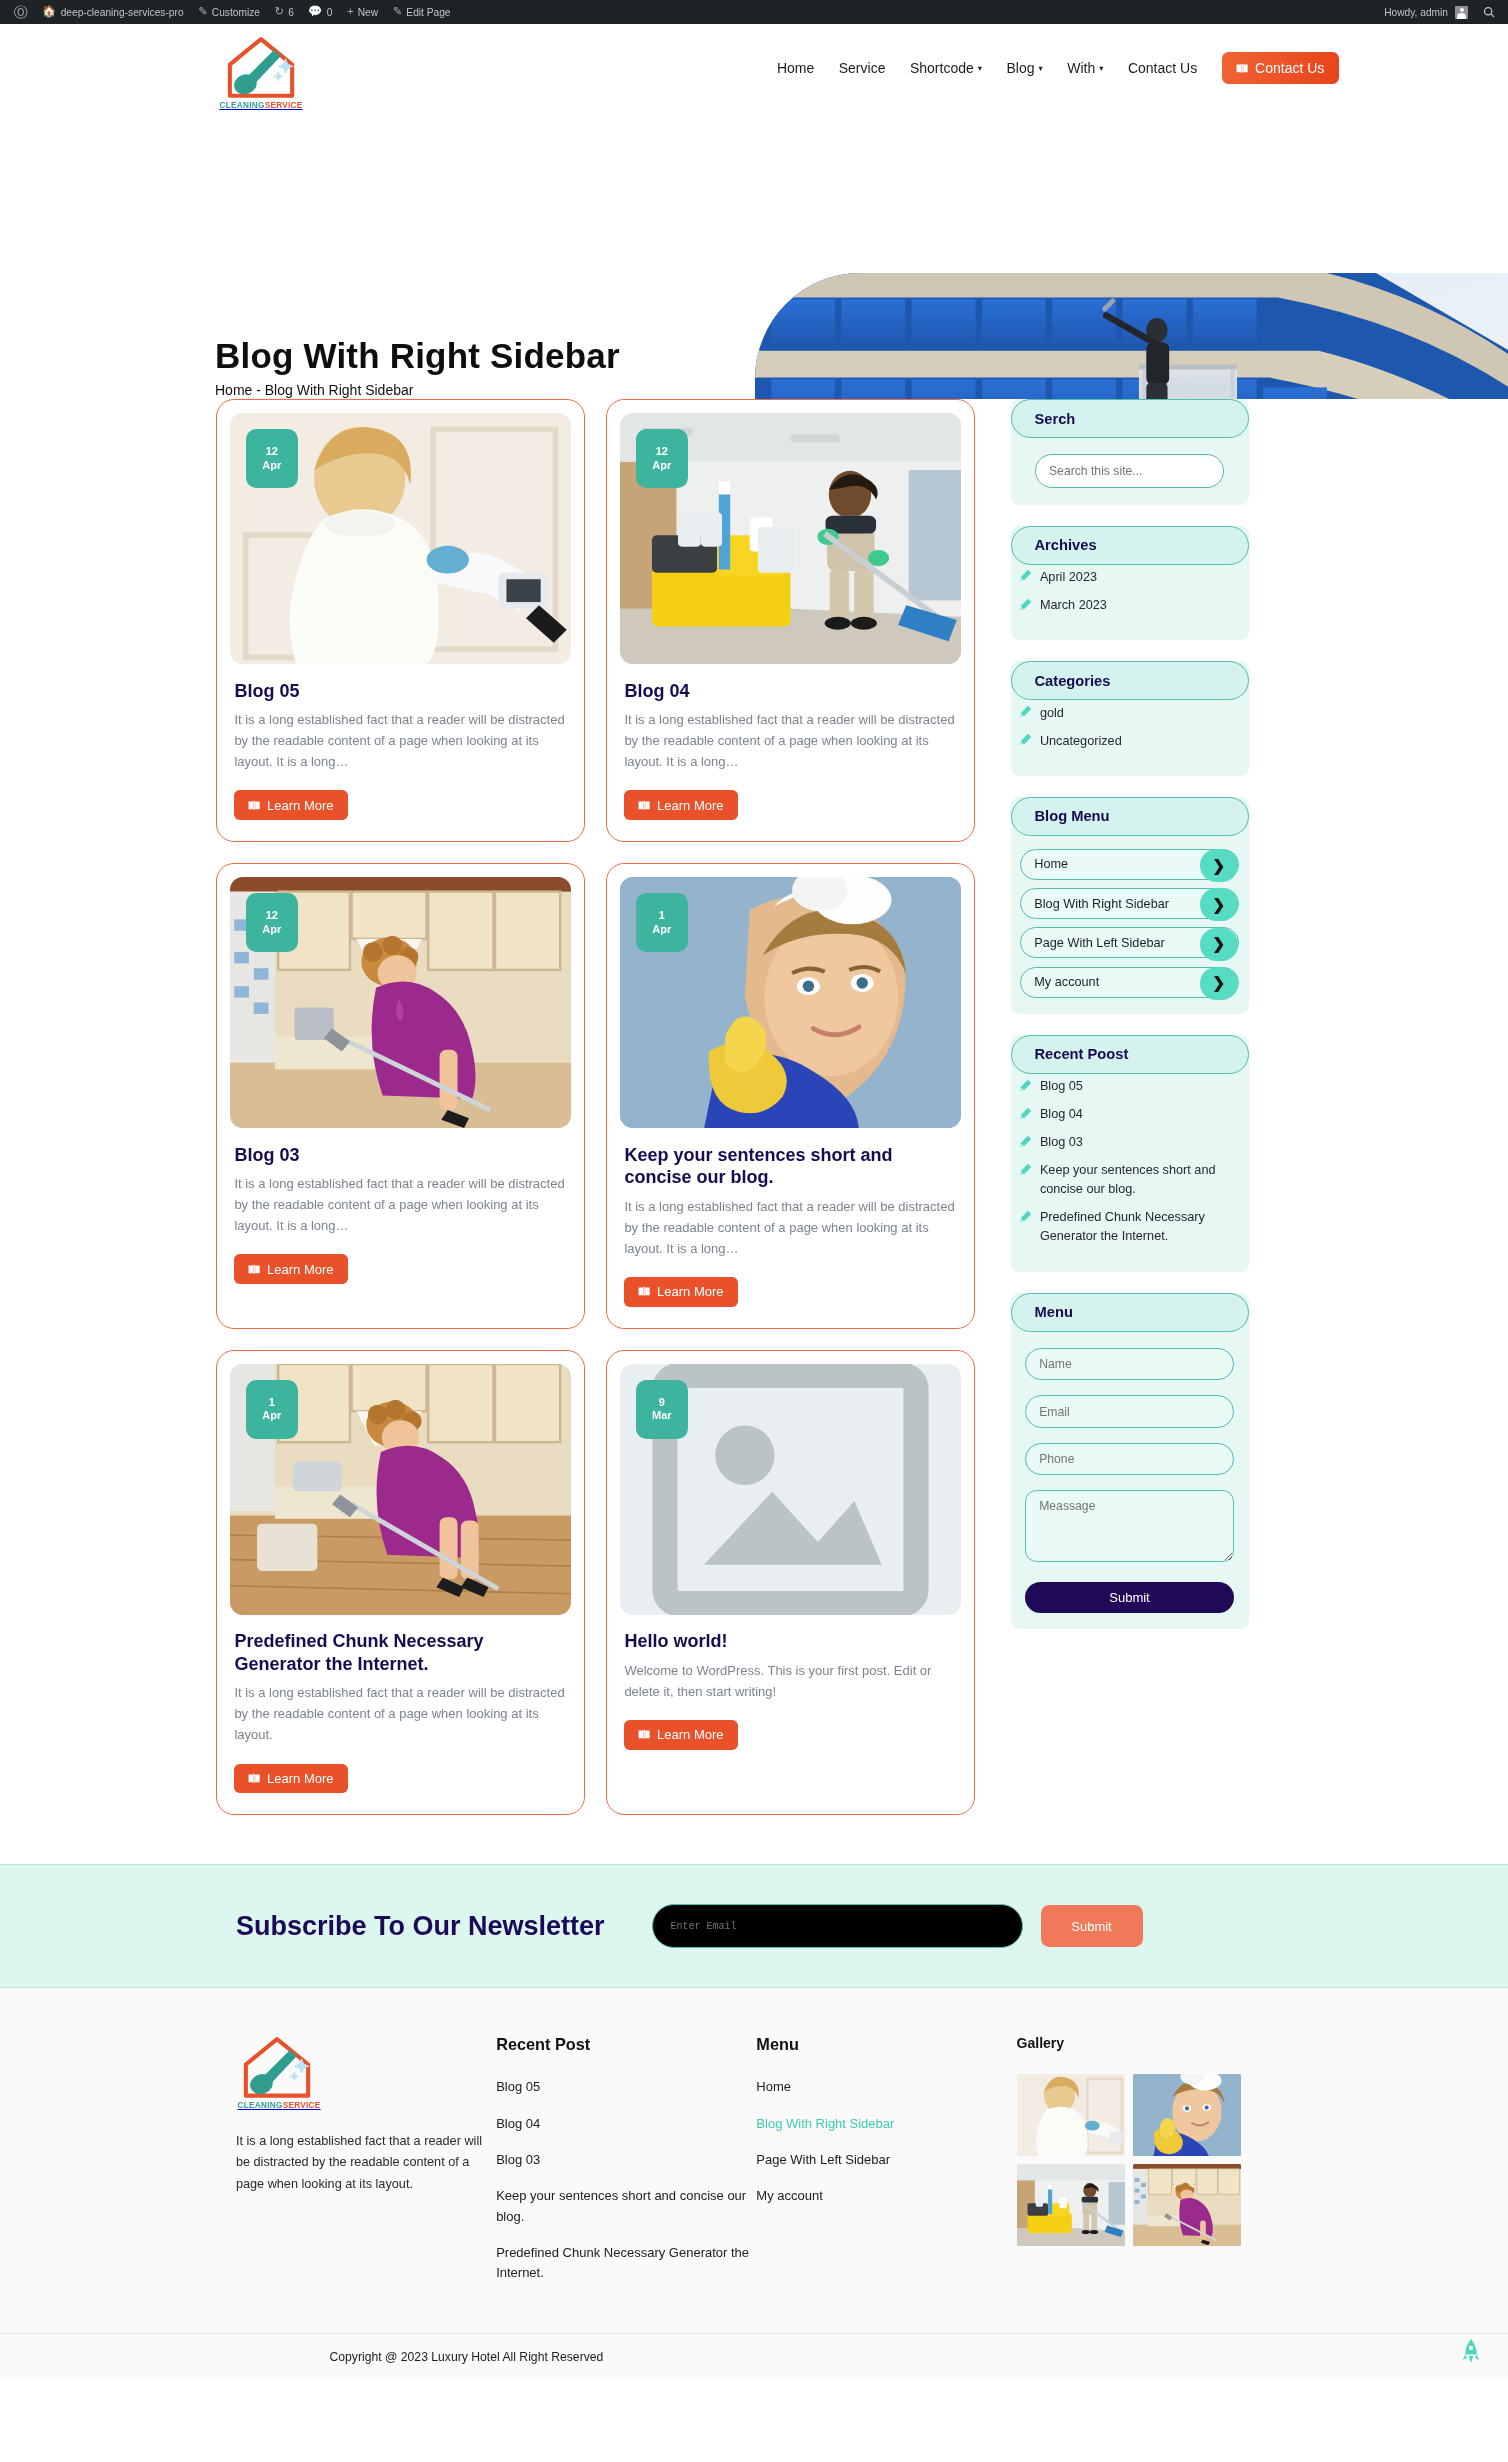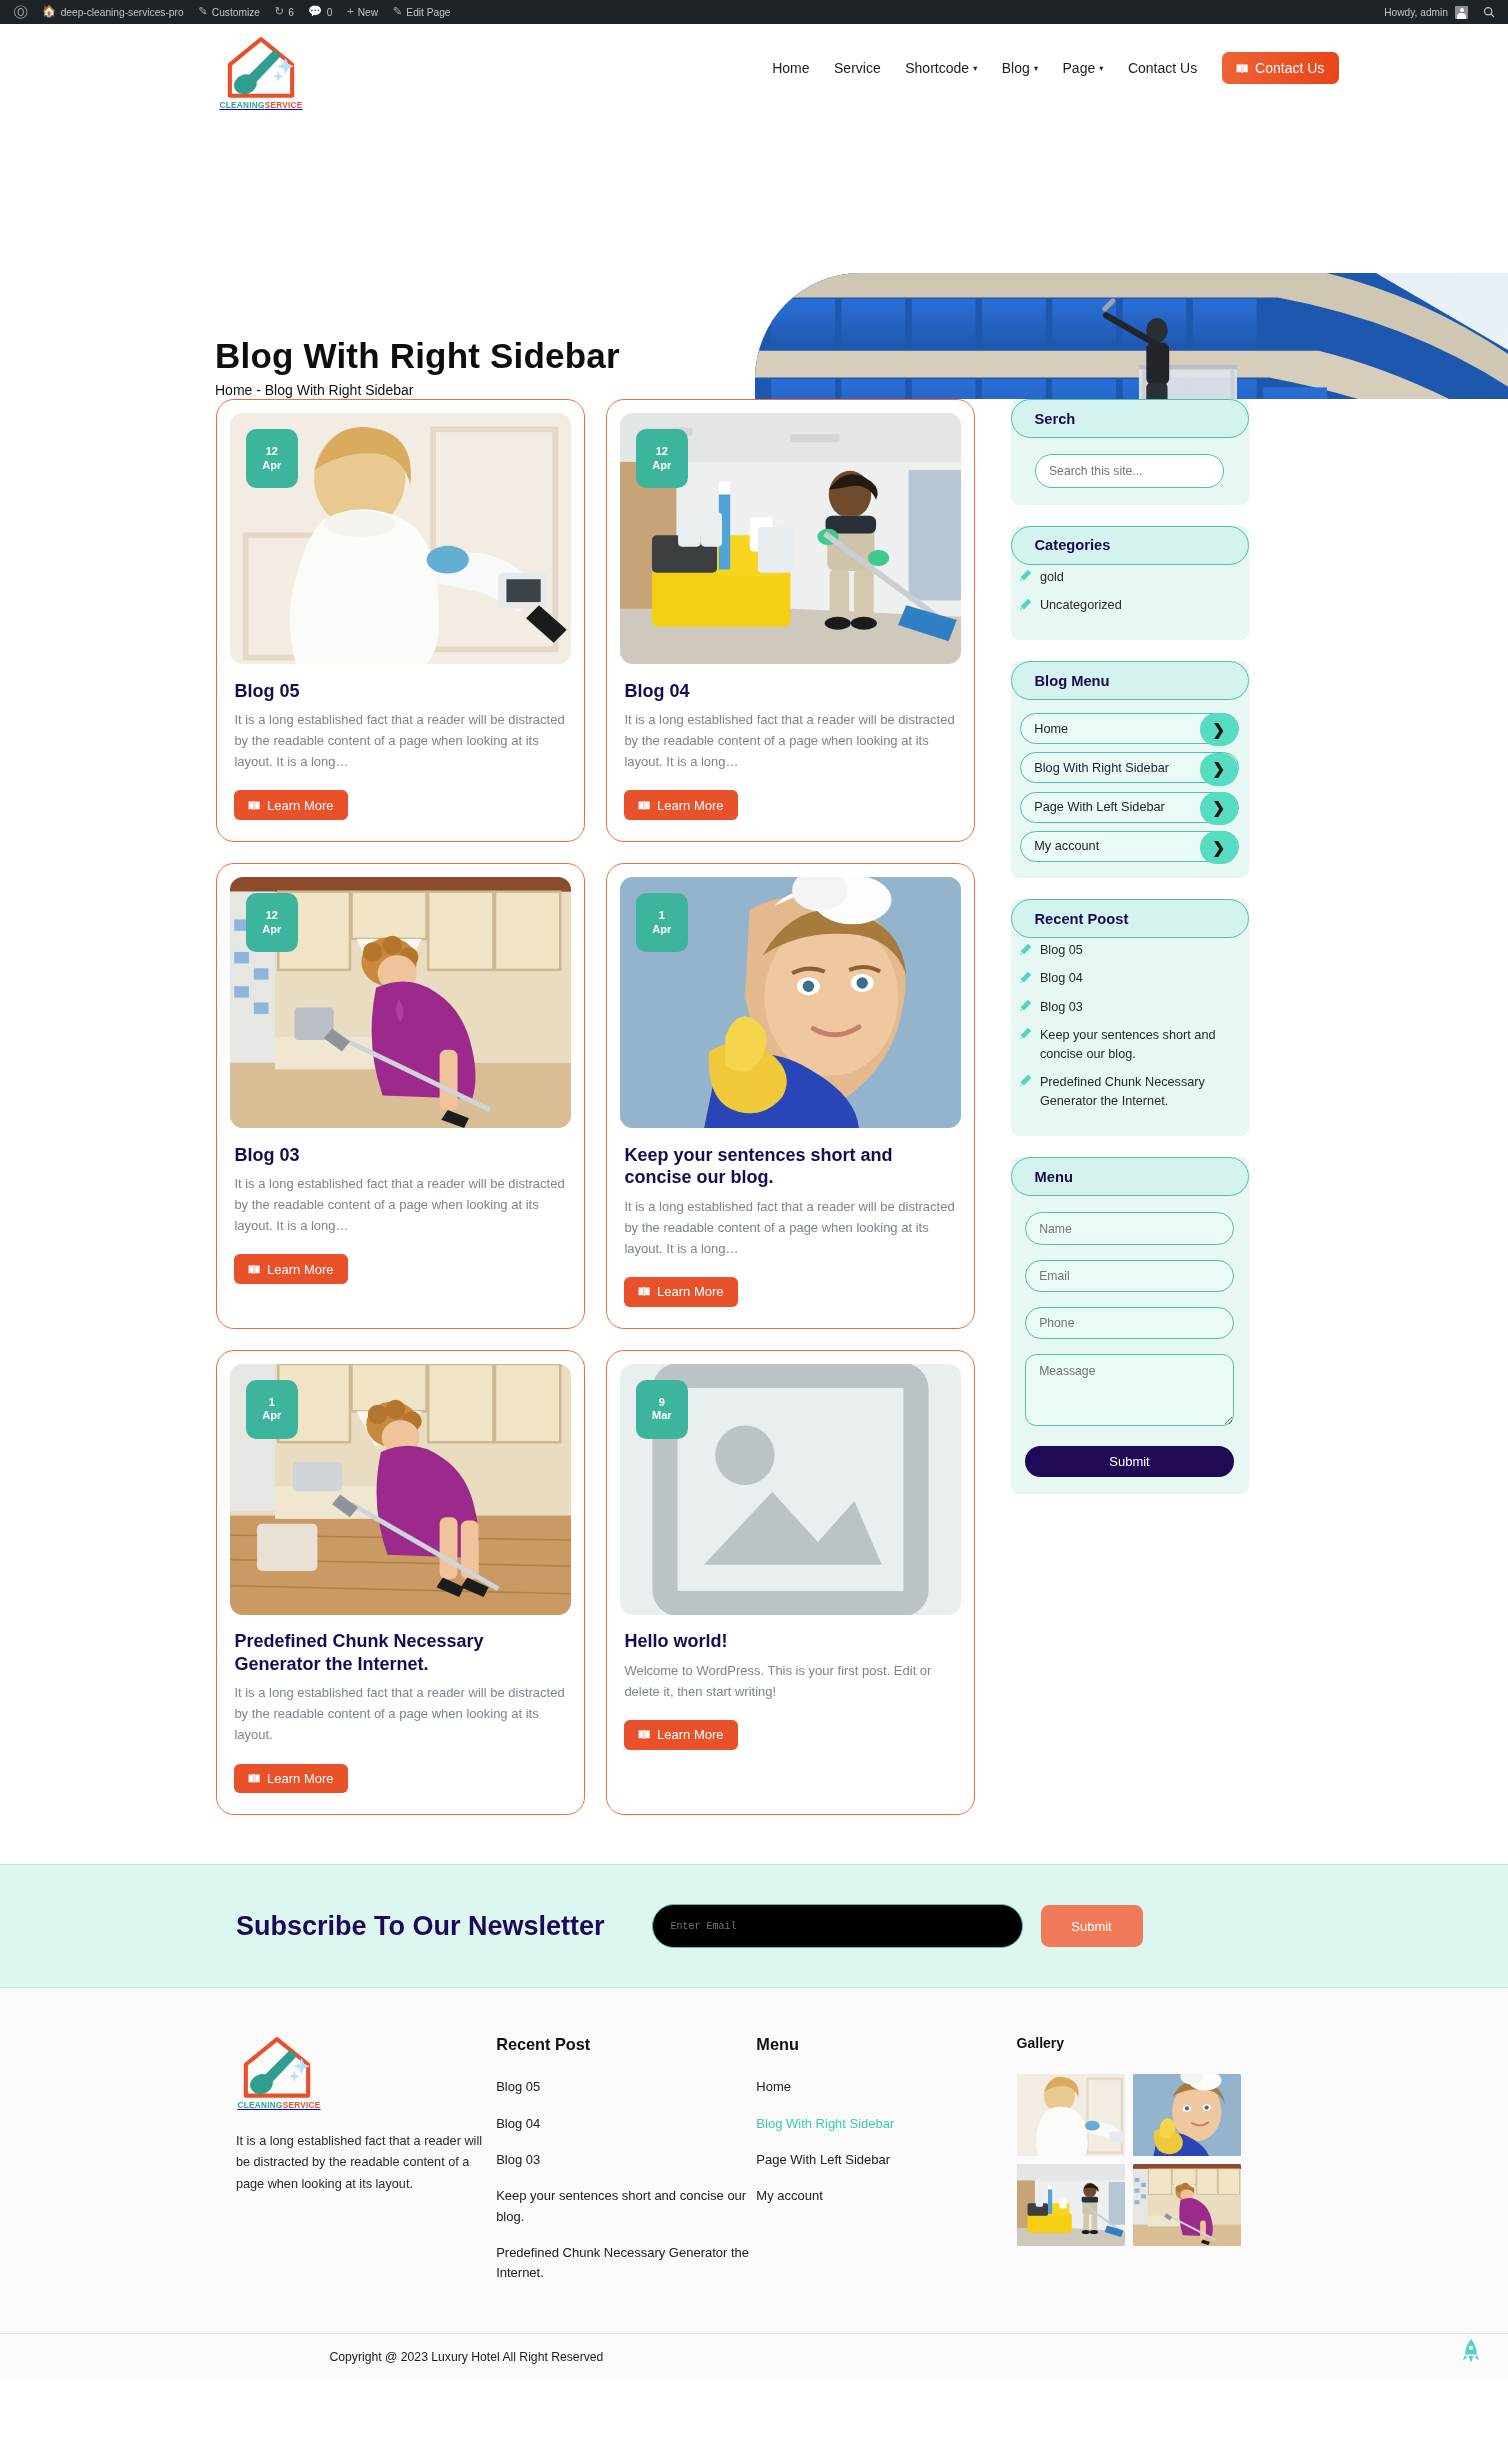--- a/index.html
+++ b/index.html
@@ -507,21 +507,21 @@
       </a>
     <a href="#">
         <span>Shortcode</span>
         <span class="caret">▾</span>
       </a>
     <a href="#">
         <span>Blog</span>
         <span class="caret">▾</span>
       </a>
     <a href="#">
-        <span>Page</span>
+        <span>With</span>
         <span class="caret">▾</span>
       </a>
     <a href="#">
         <span>Contact Us</span>
       </a>
     <button class="btn-contact">
       <svg class="book-ico" viewBox="0 0 22 18">
         <path d="M1 2 h8 v14 h-8 z M13 2 h8 v14 h-8 z" fill="#fff"></path>
         <rect x="9.6" y="1" width="2.8" height="16" fill="#fff"></rect>
       </svg>
@@ -840,20 +840,39 @@
     <section class="widget">
       <div class="widget-head">Serch</div>
       <div class="widget-body">
         <div class="search-row">
           <input type="text" placeholder="Search this site..." style="">
 
         </div>
       </div>
     </section>
 
+    <section class="widget">
+      <div class="widget-head">Archives</div>
+      <ul class="link-list">
+        <li>
+          <svg class="wand" viewBox="0 0 16 16">
+              <path d="M11 1 l4 4 -9 9 -4 -4z" fill="#4fd6c0"></path>
+              <path d="M2 13 l1 1" stroke="#4fd6c0" stroke-width="2"></path>
+            </svg>
+          <span>April 2023</span>
+        </li>
+        <li>
+          <svg class="wand" viewBox="0 0 16 16">
+              <path d="M11 1 l4 4 -9 9 -4 -4z" fill="#4fd6c0"></path>
+              <path d="M2 13 l1 1" stroke="#4fd6c0" stroke-width="2"></path>
+            </svg>
+          <span>March 2023</span>
+        </li>
+      </ul>
+    </section>
 
     <section class="widget">
       <div class="widget-head">Categories</div>
       <ul class="link-list">
         <li>
           <svg class="wand" viewBox="0 0 16 16">
               <path d="M11 1 l4 4 -9 9 -4 -4z" fill="#4fd6c0"></path>
               <path d="M2 13 l1 1" stroke="#4fd6c0" stroke-width="2"></path>
             </svg>
           <span>gold</span>

